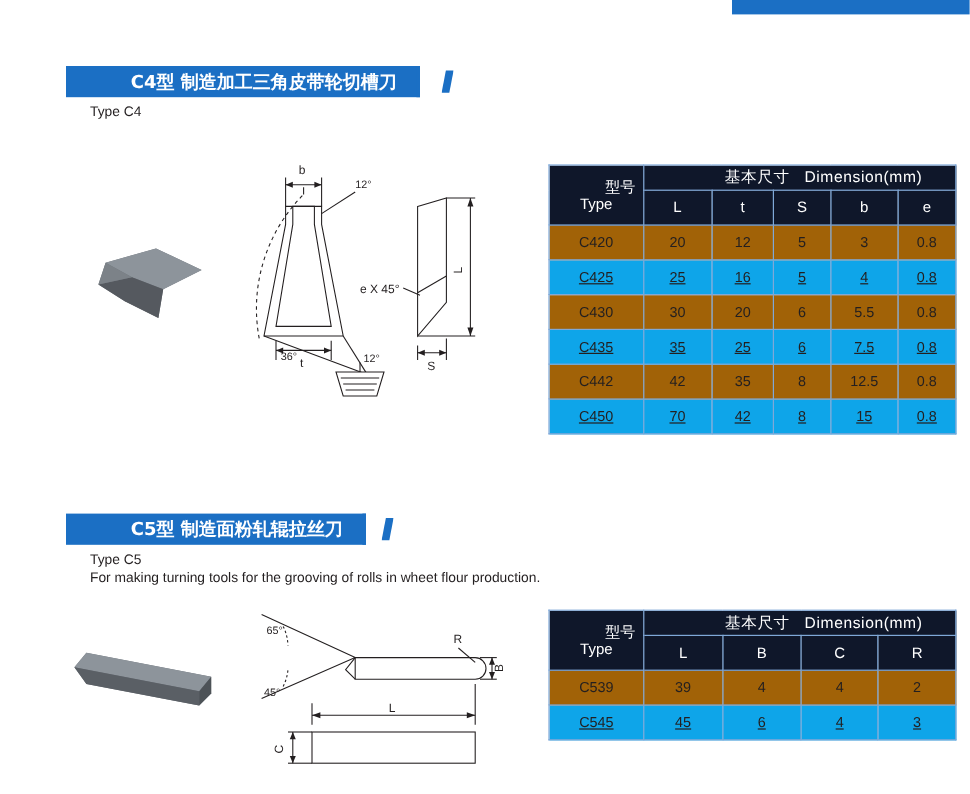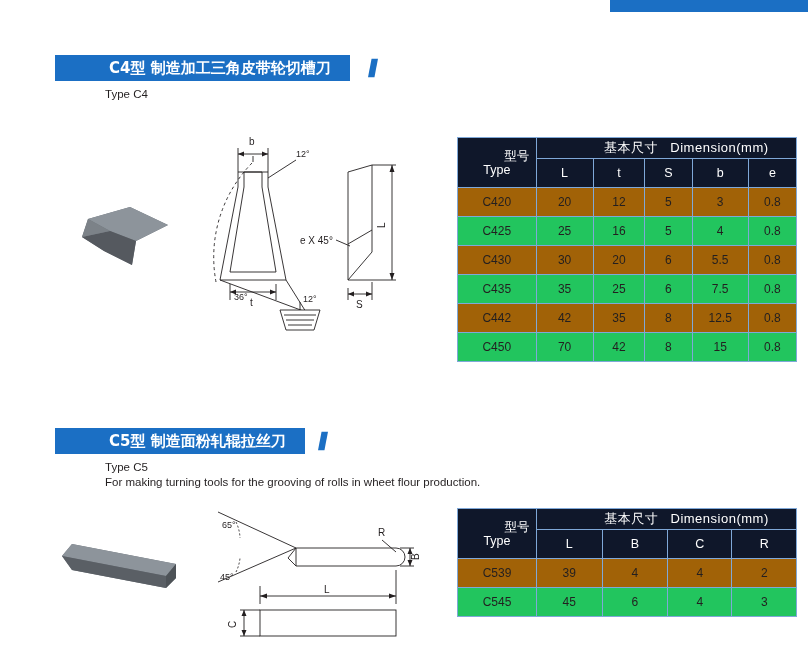--- a/index.html
+++ b/index.html
@@ -56,21 +56,20 @@
     height: 26px;
     width: 10px;
   }
   .sub-en {
     position: absolute;
     left: 75px;
     font-size: 11.5px;
     color: #231f20;
     line-height: 15px;
     white-space: nowrap;
-    margin-left: 30px;
   }
 
   
   table.dim {
     position: absolute;
     border-collapse: collapse;
     font-size: 12px;
     color: #231f20;
   }
   table.dim th, table.dim td {
@@ -96,21 +95,22 @@
     font-size: 12.5px;
     height: 26px;
   }
   table.dim td {
     height: 26px;
   }
   table.dim tr.odd td {
     background: #a16207;
   }
   table.dim tr.even td {
-    background: #22c55e;
+    background: #0ea5e9;
+    text-decoration: underline;
   }
   .cn {
     font-family: "DejaVu Sans", "Liberation Sans", sans-serif;
     margin-left: 40px;
   }
 
   
   .fig {
     position: absolute;
   }

